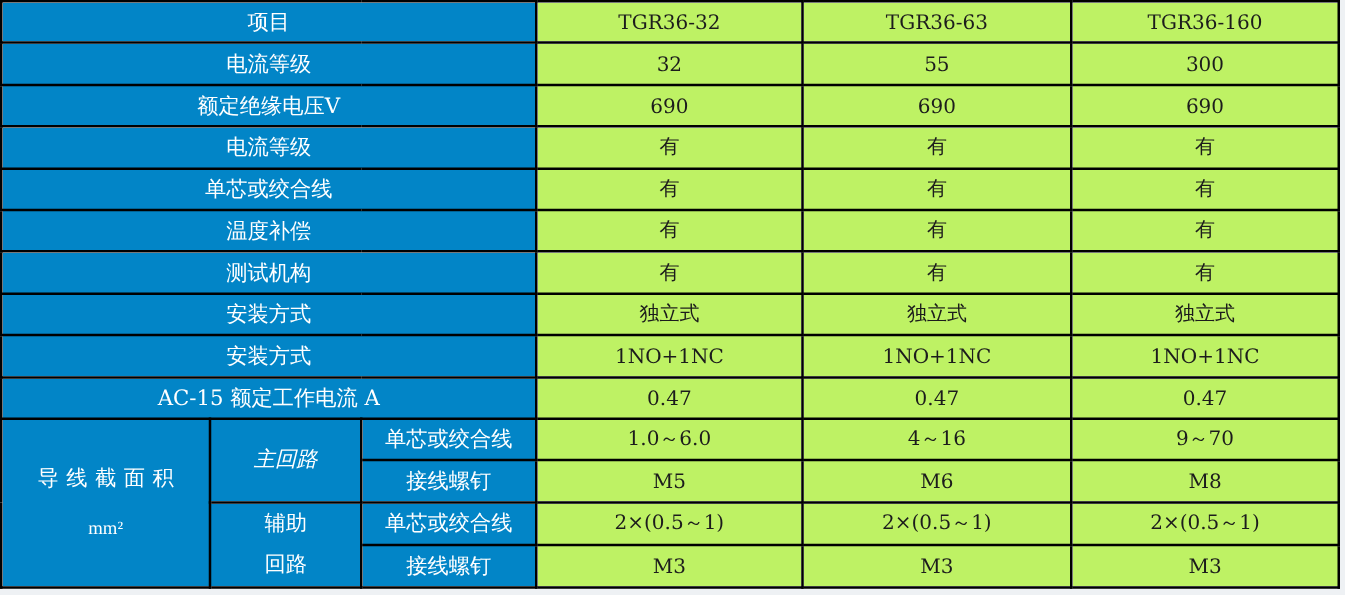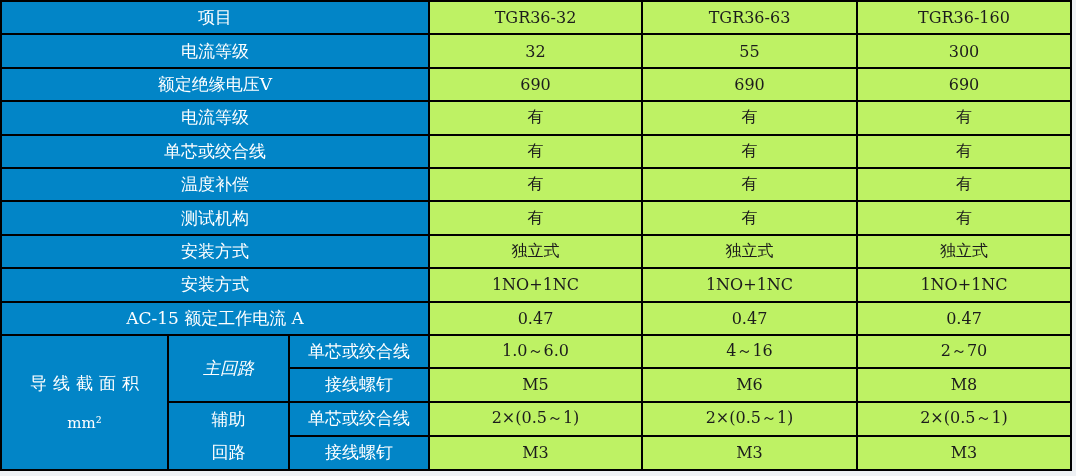--- a/index.html
+++ b/index.html
@@ -40,20 +40,21 @@
   }
   .group-line1 {
     letter-spacing: 6px;
     padding-left: 6px;   
     line-height: 1.5;
   }
   .group-line2 {
     font-size: 15px;
     line-height: 1.4;
     margin-top: 16px;
+    font-family: Liberation Serif, serif;
   }
   .two-line div { line-height: 33px; text-align: center; }
   .one-line div { line-height: 33px; font-style: italic; }
 </style>
 </head>
 <body>
 
 <div class="page">
   <table class="spec">
     <colgroup>
@@ -139,21 +140,21 @@
         <td rowspan="4" class="hd">
           <div class="group-line1">导线截面积</div>
           <div class="group-line2">mm²</div>
         </td>
         <td rowspan="2" class="hd one-line">
           <div>主回路</div>
         </td>
         <td class="hd">单芯或绞合线</td>
         <td class="val">1.0～6.0</td>
         <td class="val">4～16</td>
-        <td class="val">2～70</td>
+        <td class="val">9～70</td>
       </tr>
 
       <tr>
         <td class="hd">接线螺钉</td>
         <td class="val">M5</td>
         <td class="val">M6</td>
         <td class="val">M8</td>
       </tr>
 
       <tr>

